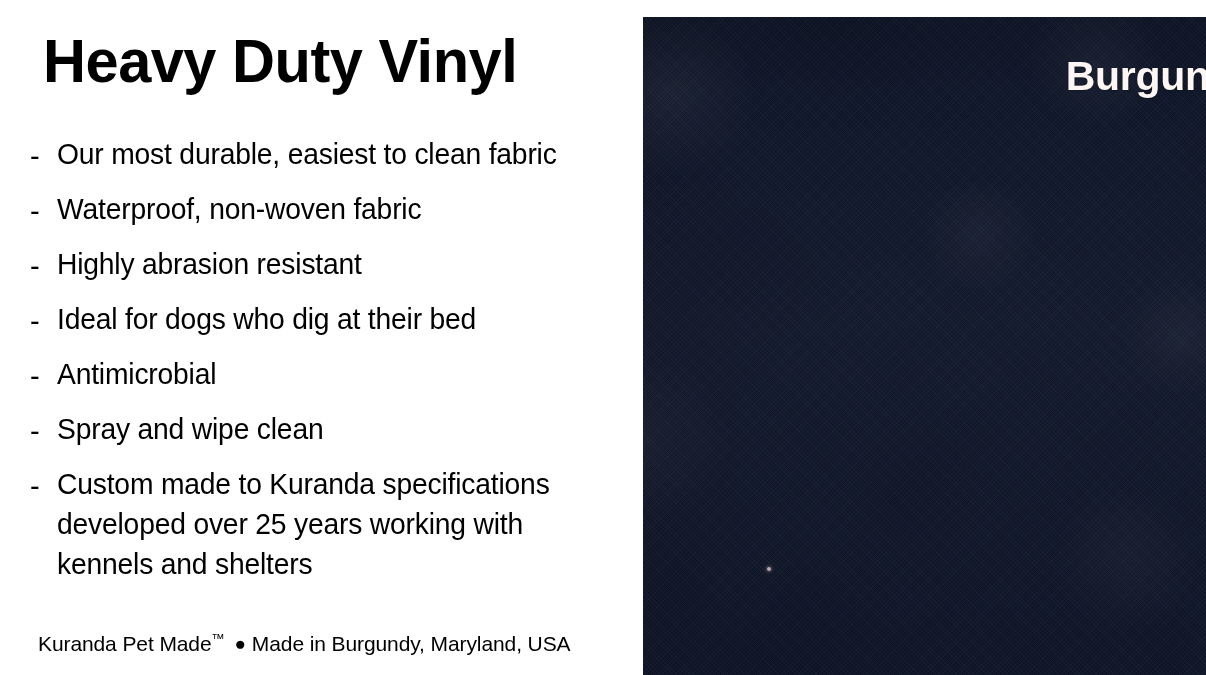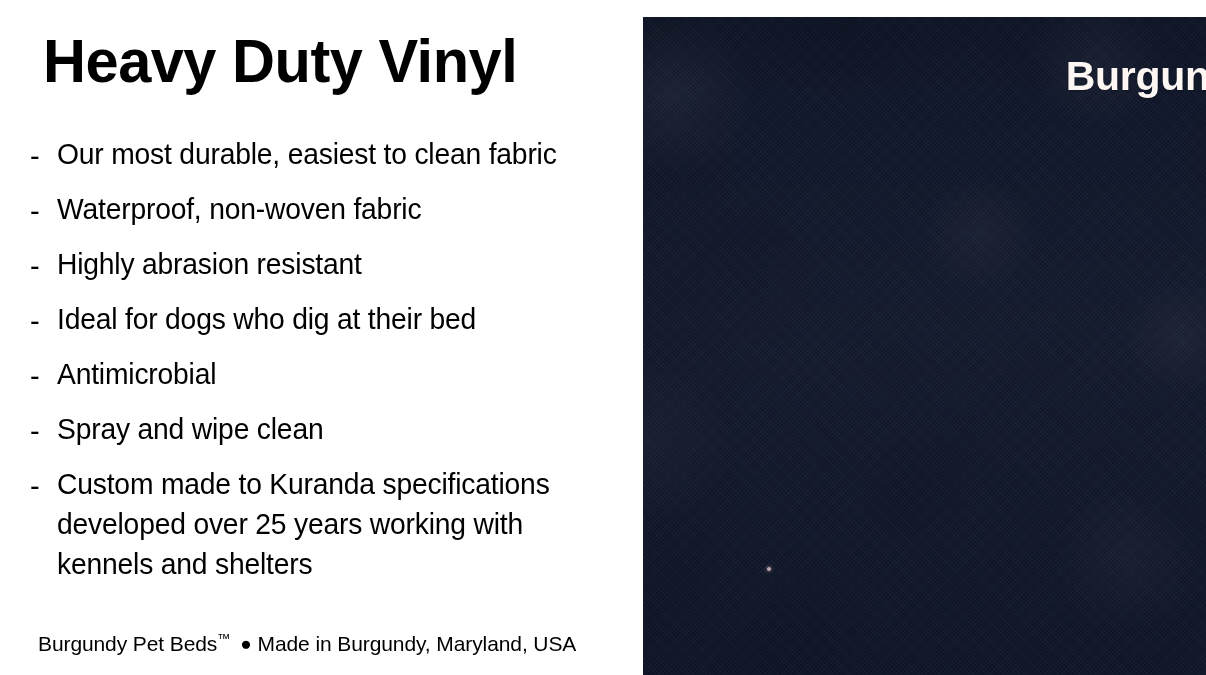--- a/index.html
+++ b/index.html
@@ -242,21 +242,21 @@
       </div>
 
       <div class="bullet-item multi">
         <span class="bullet-dash">-</span>
         <span class="bullet-text">Custom made to Kuranda specifications developed over 25 years working with kennels and shelters</span>
       </div>
 
     </div>
 
     <div class="footer">
-      <span>Burgundy Pet Beds</span><span class="tm">™</span><span class="sep">●</span><span>Made in Burgundy, Maryland, USA</span>
+      <span>Kuranda Pet Made</span><span class="tm">™</span><span class="sep">●</span><span>Made in Burgundy, Maryland, USA</span>
     </div>
 
   </div>
 
   <div class="swatch">
     <div class="tex-weave"></div>
     <div class="tex-mottle"></div>
     <div class="tex-shade"></div>
     <div class="speck"></div>
     <div class="swatch-label">Burgundy</div>

